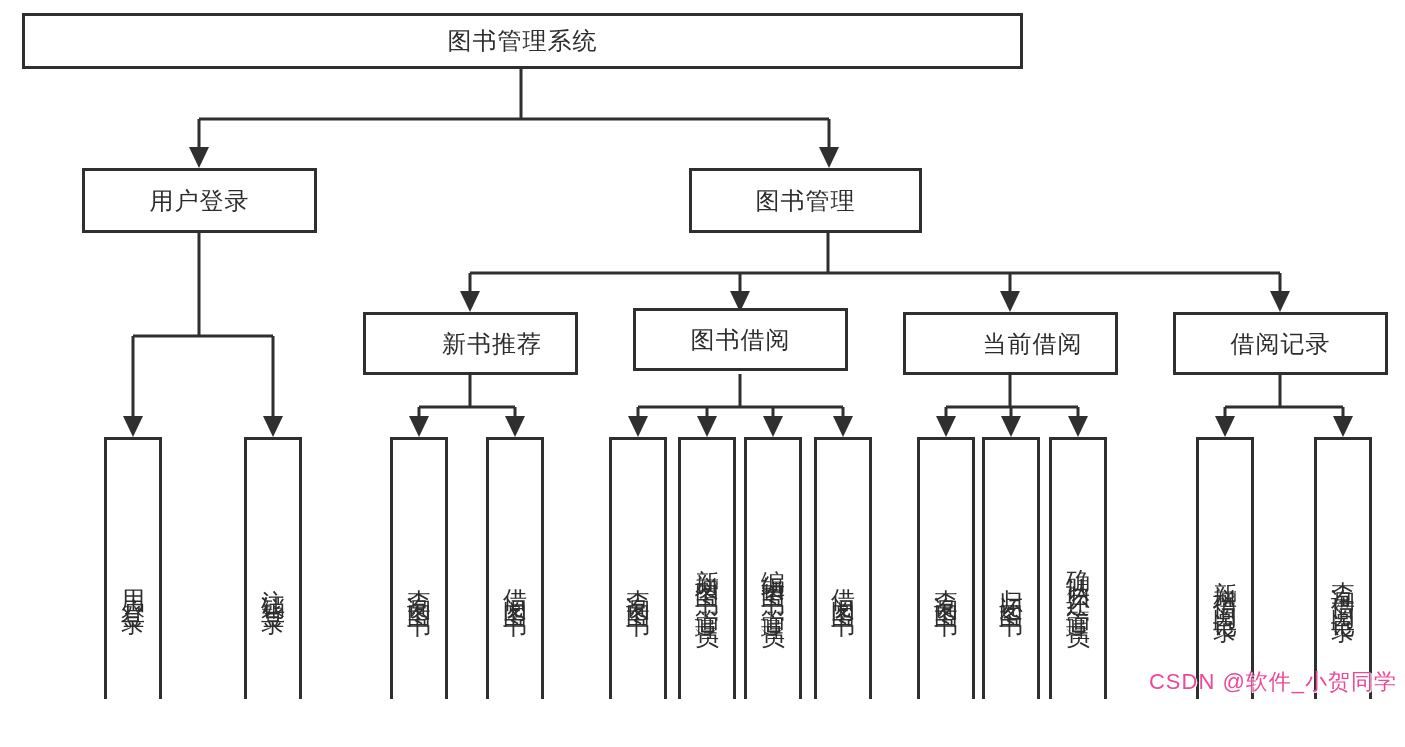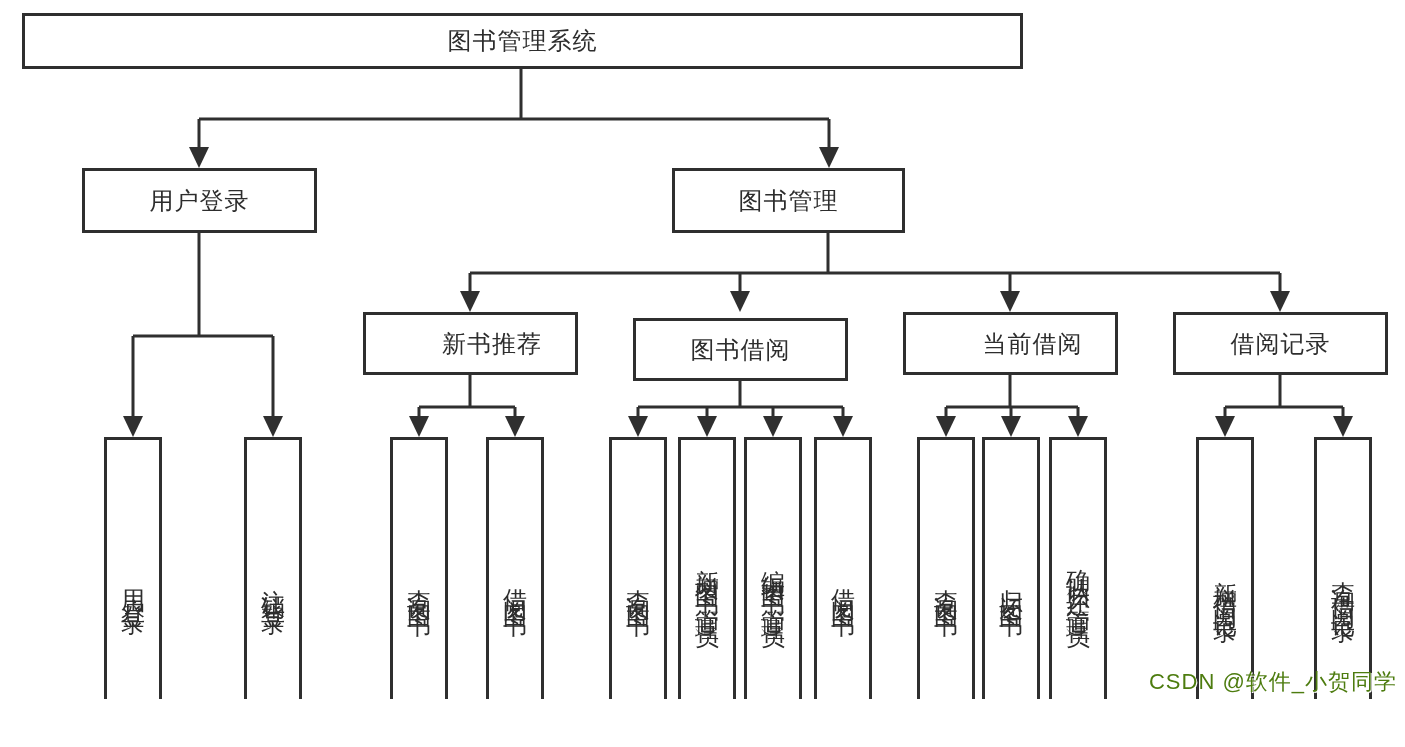--- a/index.html
+++ b/index.html
@@ -25,23 +25,23 @@
     background: #ffffff;
     display: flex;
     align-items: center;
     justify-content: center;
     font-size: 24px;
     letter-spacing: 1px;
     white-space: nowrap;
   }
   .root    { left: 22px;   top: 13px;  width: 1001px; height: 56px; }
   .b-user  { left: 82px;   top: 168px; width: 235px;  height: 65px; }
-  .b-mgmt  { left: 672px;  top: 168px; width: 233px;  height: 65px; }
+  .b-mgmt  { left: 689px;  top: 168px; width: 233px;  height: 65px; }
   .b-new     { left: 363px;  top: 312px; width: 215px; height: 63px; padding-left: 43px; }
-  .b-borrow  { left: 633px;  top: 318px; width: 215px; height: 63px; }
+  .b-borrow  { left: 633px;  top: 308px; width: 215px; height: 63px; }
   .b-current { left: 903px;  top: 312px; width: 215px; height: 63px; padding-left: 44px; }
   .b-record  { left: 1173px; top: 312px; width: 215px; height: 63px; }
   .leaf {
     position: absolute;
     top: 437px;
     width: 58px;
     height: 298px;
     box-sizing: border-box;
     border: 3px solid #2f2f2f;
     background: #ffffff;
@@ -65,21 +65,21 @@
   .l10 { left: 982px; }
   .l11 { left: 1049px; }
   .l12 { left: 1196px; }
   .l13 { left: 1314px; }
   .watermark {
     position: absolute;
     right: 8px;
     bottom: 2px;
     font-size: 22px;
     letter-spacing: 1px;
-    color: #4d7c0f;
+    color: #ec4899;
     text-shadow: 1px 1px 0 #ffffff;
     z-index: 5;
     white-space: nowrap;
   }
 </style>
 </head>
 <body>
 
 <div class="stage">
 

